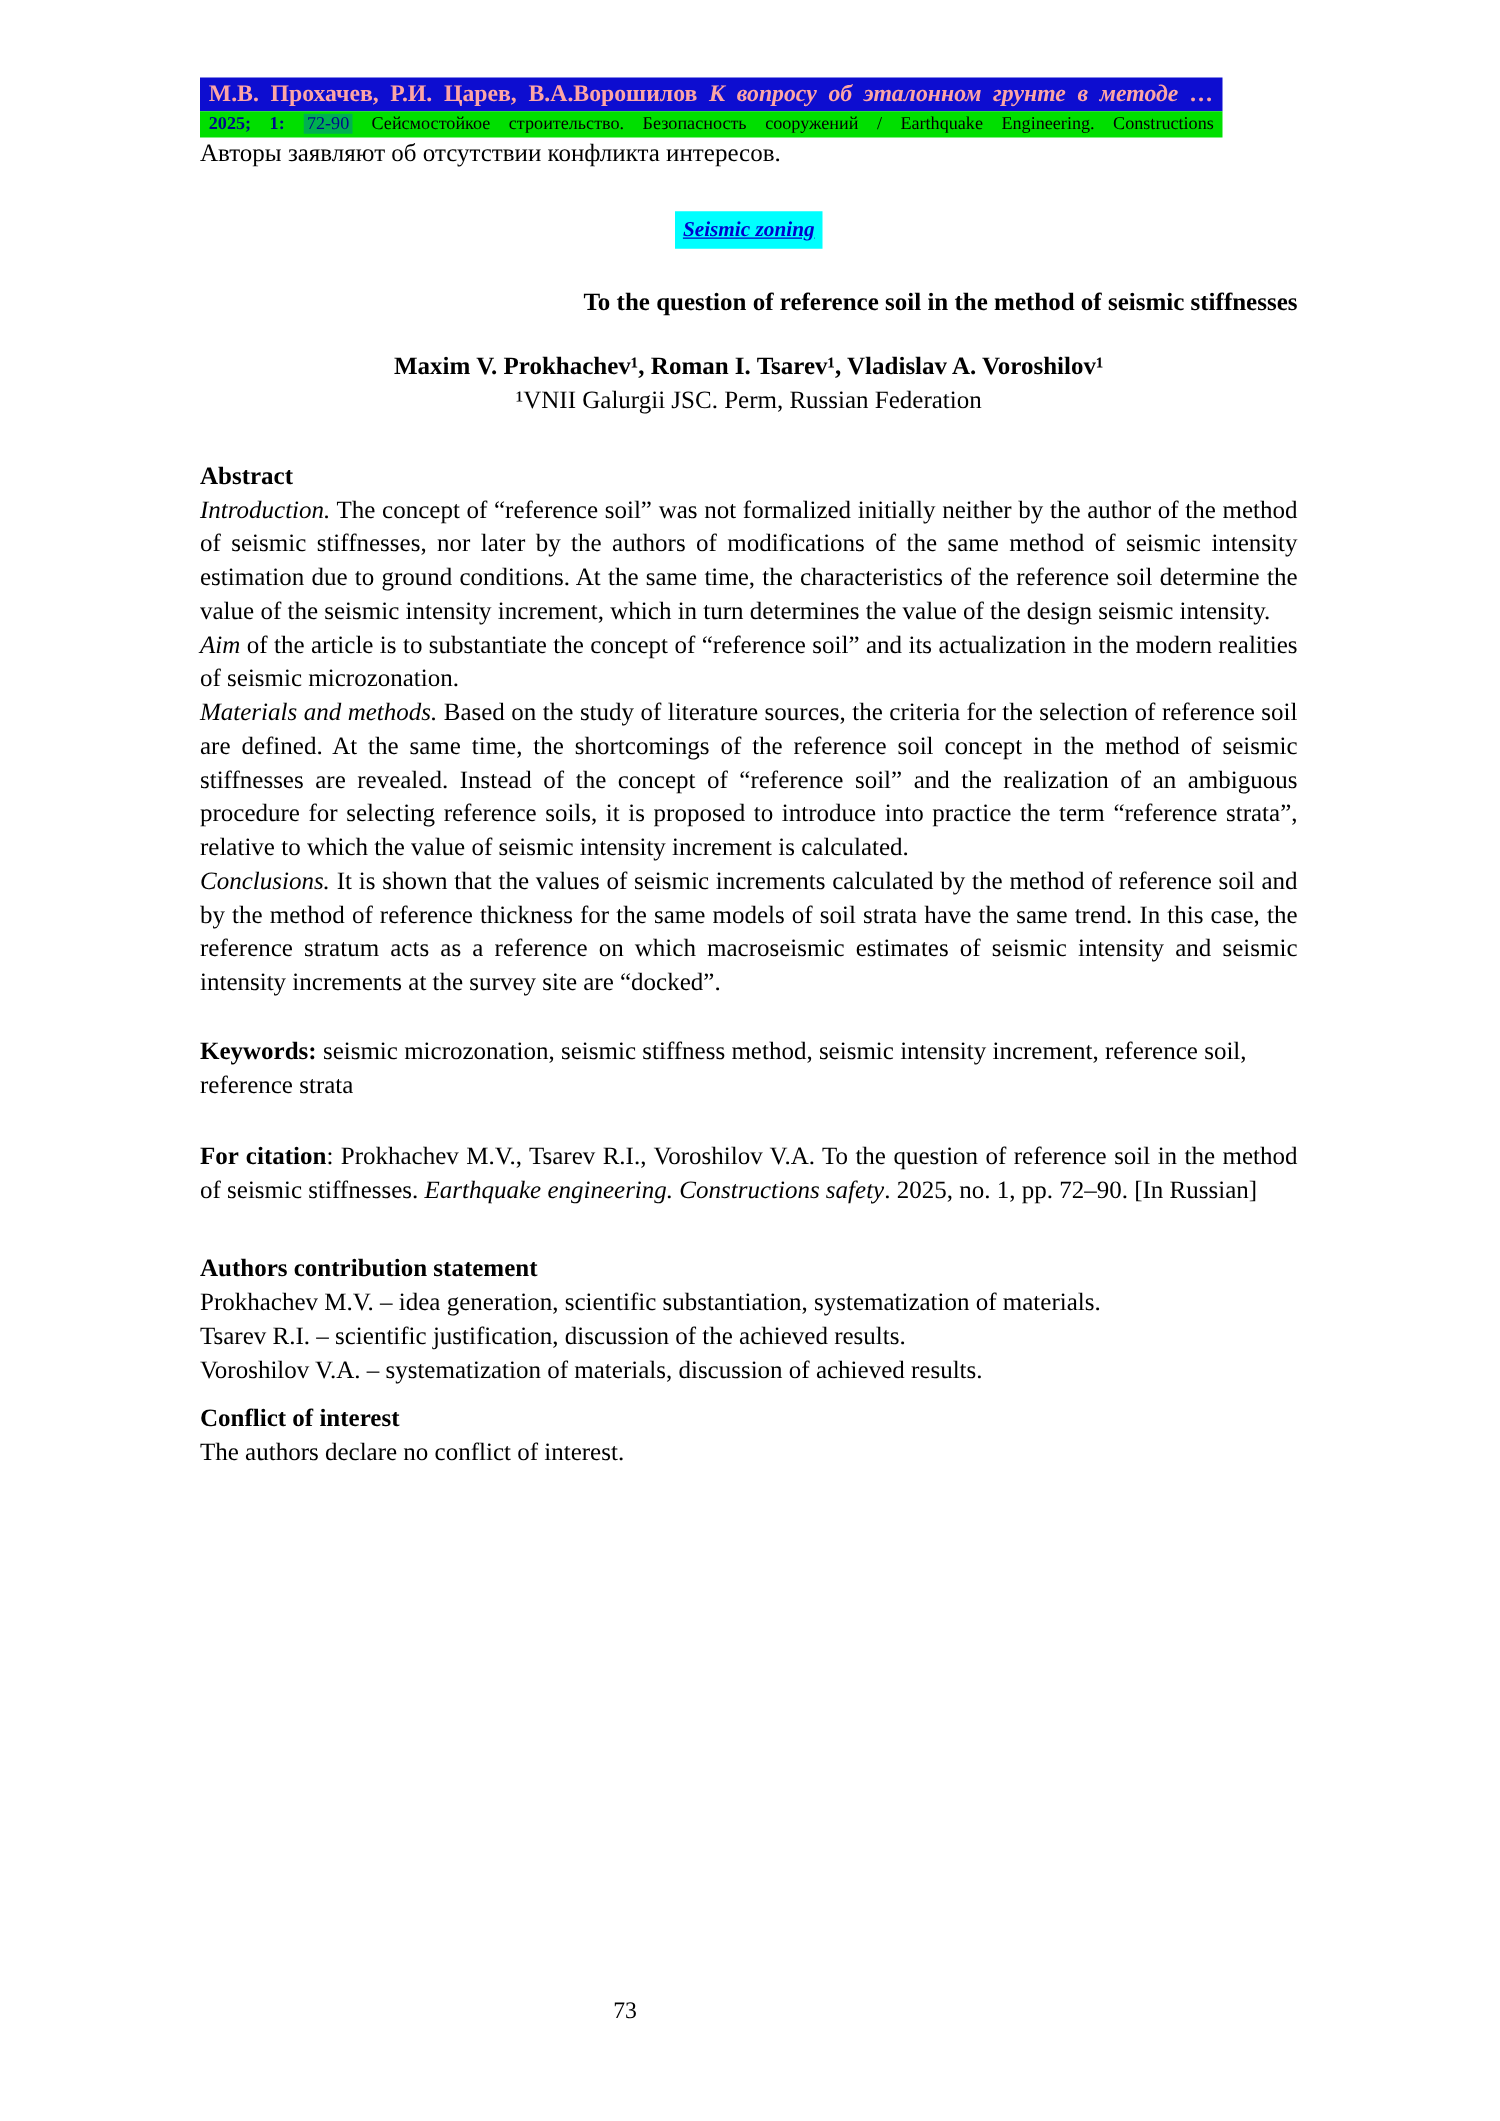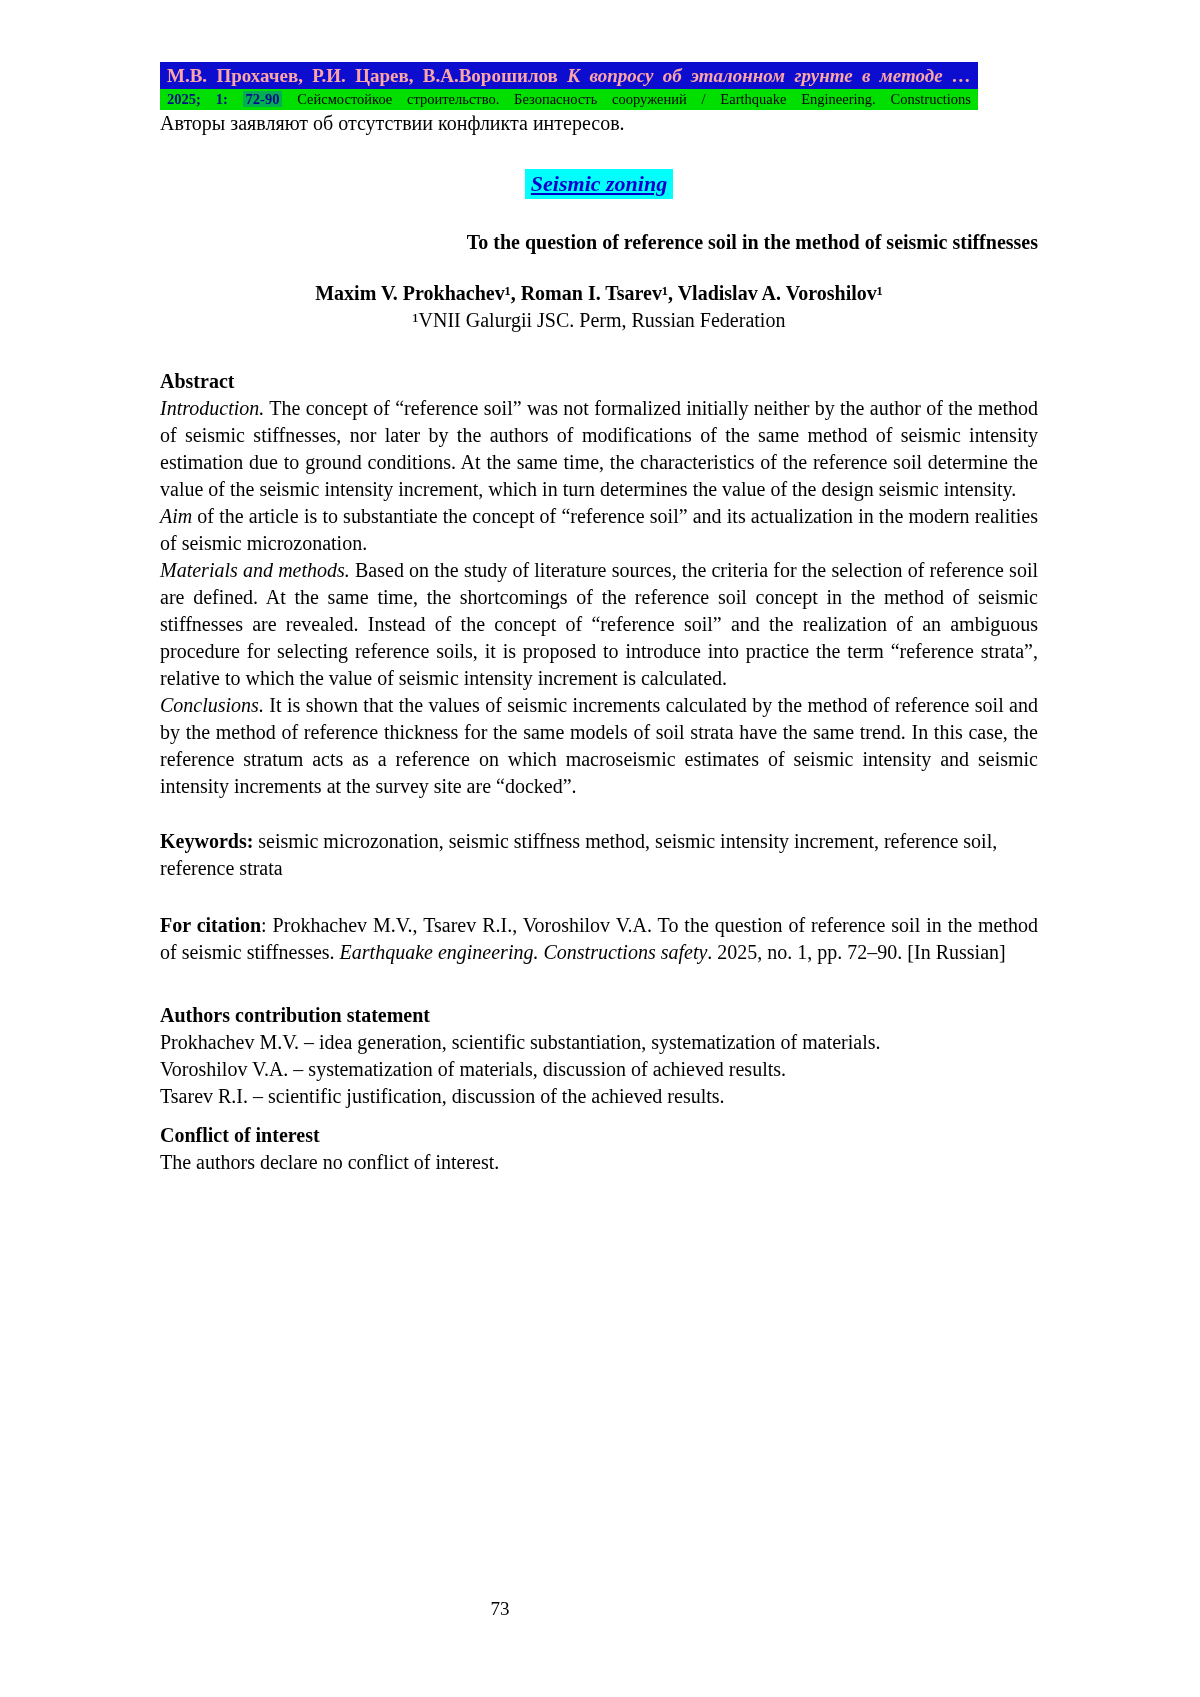--- a/index.html
+++ b/index.html
@@ -9,28 +9,28 @@
   .content { position:absolute; left:160px; top:62px; width:878px; font-size:20px; line-height:27px; }
 
   
   .header-bar { width:818px; }
   .hb-line1 { background:var(--bar-blue,#0d0dd0); color:#fca5a5; font-weight:bold; font-size:19px;
               line-height:27px; padding:0 7px; text-align:justify; text-align-last:justify; white-space:normal; }
   .hb-title { font-style:italic; }
   .hb-line2 { background:var(--strip-green,#00df00); font-size:14.5px; line-height:21px; padding:0 7px;
               text-align:justify; text-align-last:justify; }
   .hb-meta { font-weight:bold; color:var(--navy-text,#000a8c); }
-  .hb-pages { font-weight:bold; color:var(--navy-text,#000a8c); background:var(--pages-green,#00b050); padding:0 3px; }
+  .hb-pages { font-weight:normal; color:var(--navy-text,#000a8c); background:var(--pages-green,#00b050); padding:0 3px; }
   .hb-journal { color:#000000; }
 
   .ru-heading { font-weight:bold; margin-top:26px; }
 
   .banner-row { text-align:center; margin-top:32px; }
   .banner { display:inline-block; background:var(--banner-cyan,#00ffff); color:var(--banner-text,#0000cc);
-            font-weight:bold; font-style:italic; text-decoration:underline; font-size:22px; line-height:28px; padding:1px 6px; }
+            font-weight:bold; font-style:italic; text-decoration:underline; font-size:17px; line-height:28px; padding:1px 6px; }
 
   .article-title { text-align:right; font-weight:bold; margin-top:30px; }
   .article-authors { text-align:center; font-weight:bold; margin-top:24px; }
   .article-affiliation { text-align:center; }
 
   .section-heading { font-weight:bold; }
   .abstract-heading { margin-top:34px; }
   .para { text-align:justify; }
   .para .lead { font-style:italic; }
 
@@ -100,22 +100,22 @@
       <span class="lead">Keywords:</span><span> seismic microzonation, seismic stiffness method, seismic intensity increment, reference soil, reference strata</span>
     </div>
 
     <div class="citation">
       <span class="lead">For citation</span><span>: Prokhachev M.V., Tsarev R.I., Voroshilov V.A. To the question of reference soil in the method of seismic stiffnesses. </span><span class="it">Earthquake engineering. Constructions safety</span><span>. 2025, no. 1, pp. 72–90. [In Russian]</span>
     </div>
 
     <div class="contribution">
       <div class="section-heading">Authors contribution statement</div>
       <div>Prokhachev M.V. – idea generation, scientific substantiation, systematization of materials.</div>
+      <div>Tsarev R.I. – scientific justification, discussion of the achieved results.</div>
       <div>Voroshilov V.A. – systematization of materials, discussion of achieved results.</div>
-      <div>Tsarev R.I. – scientific justification, discussion of the achieved results.</div>
     </div>
 
 
     <div class="conflict-en">
       <div class="section-heading">Conflict of interest</div>
       <div>The authors declare no conflict of interest.</div>
     </div>
 
   </div>
 

